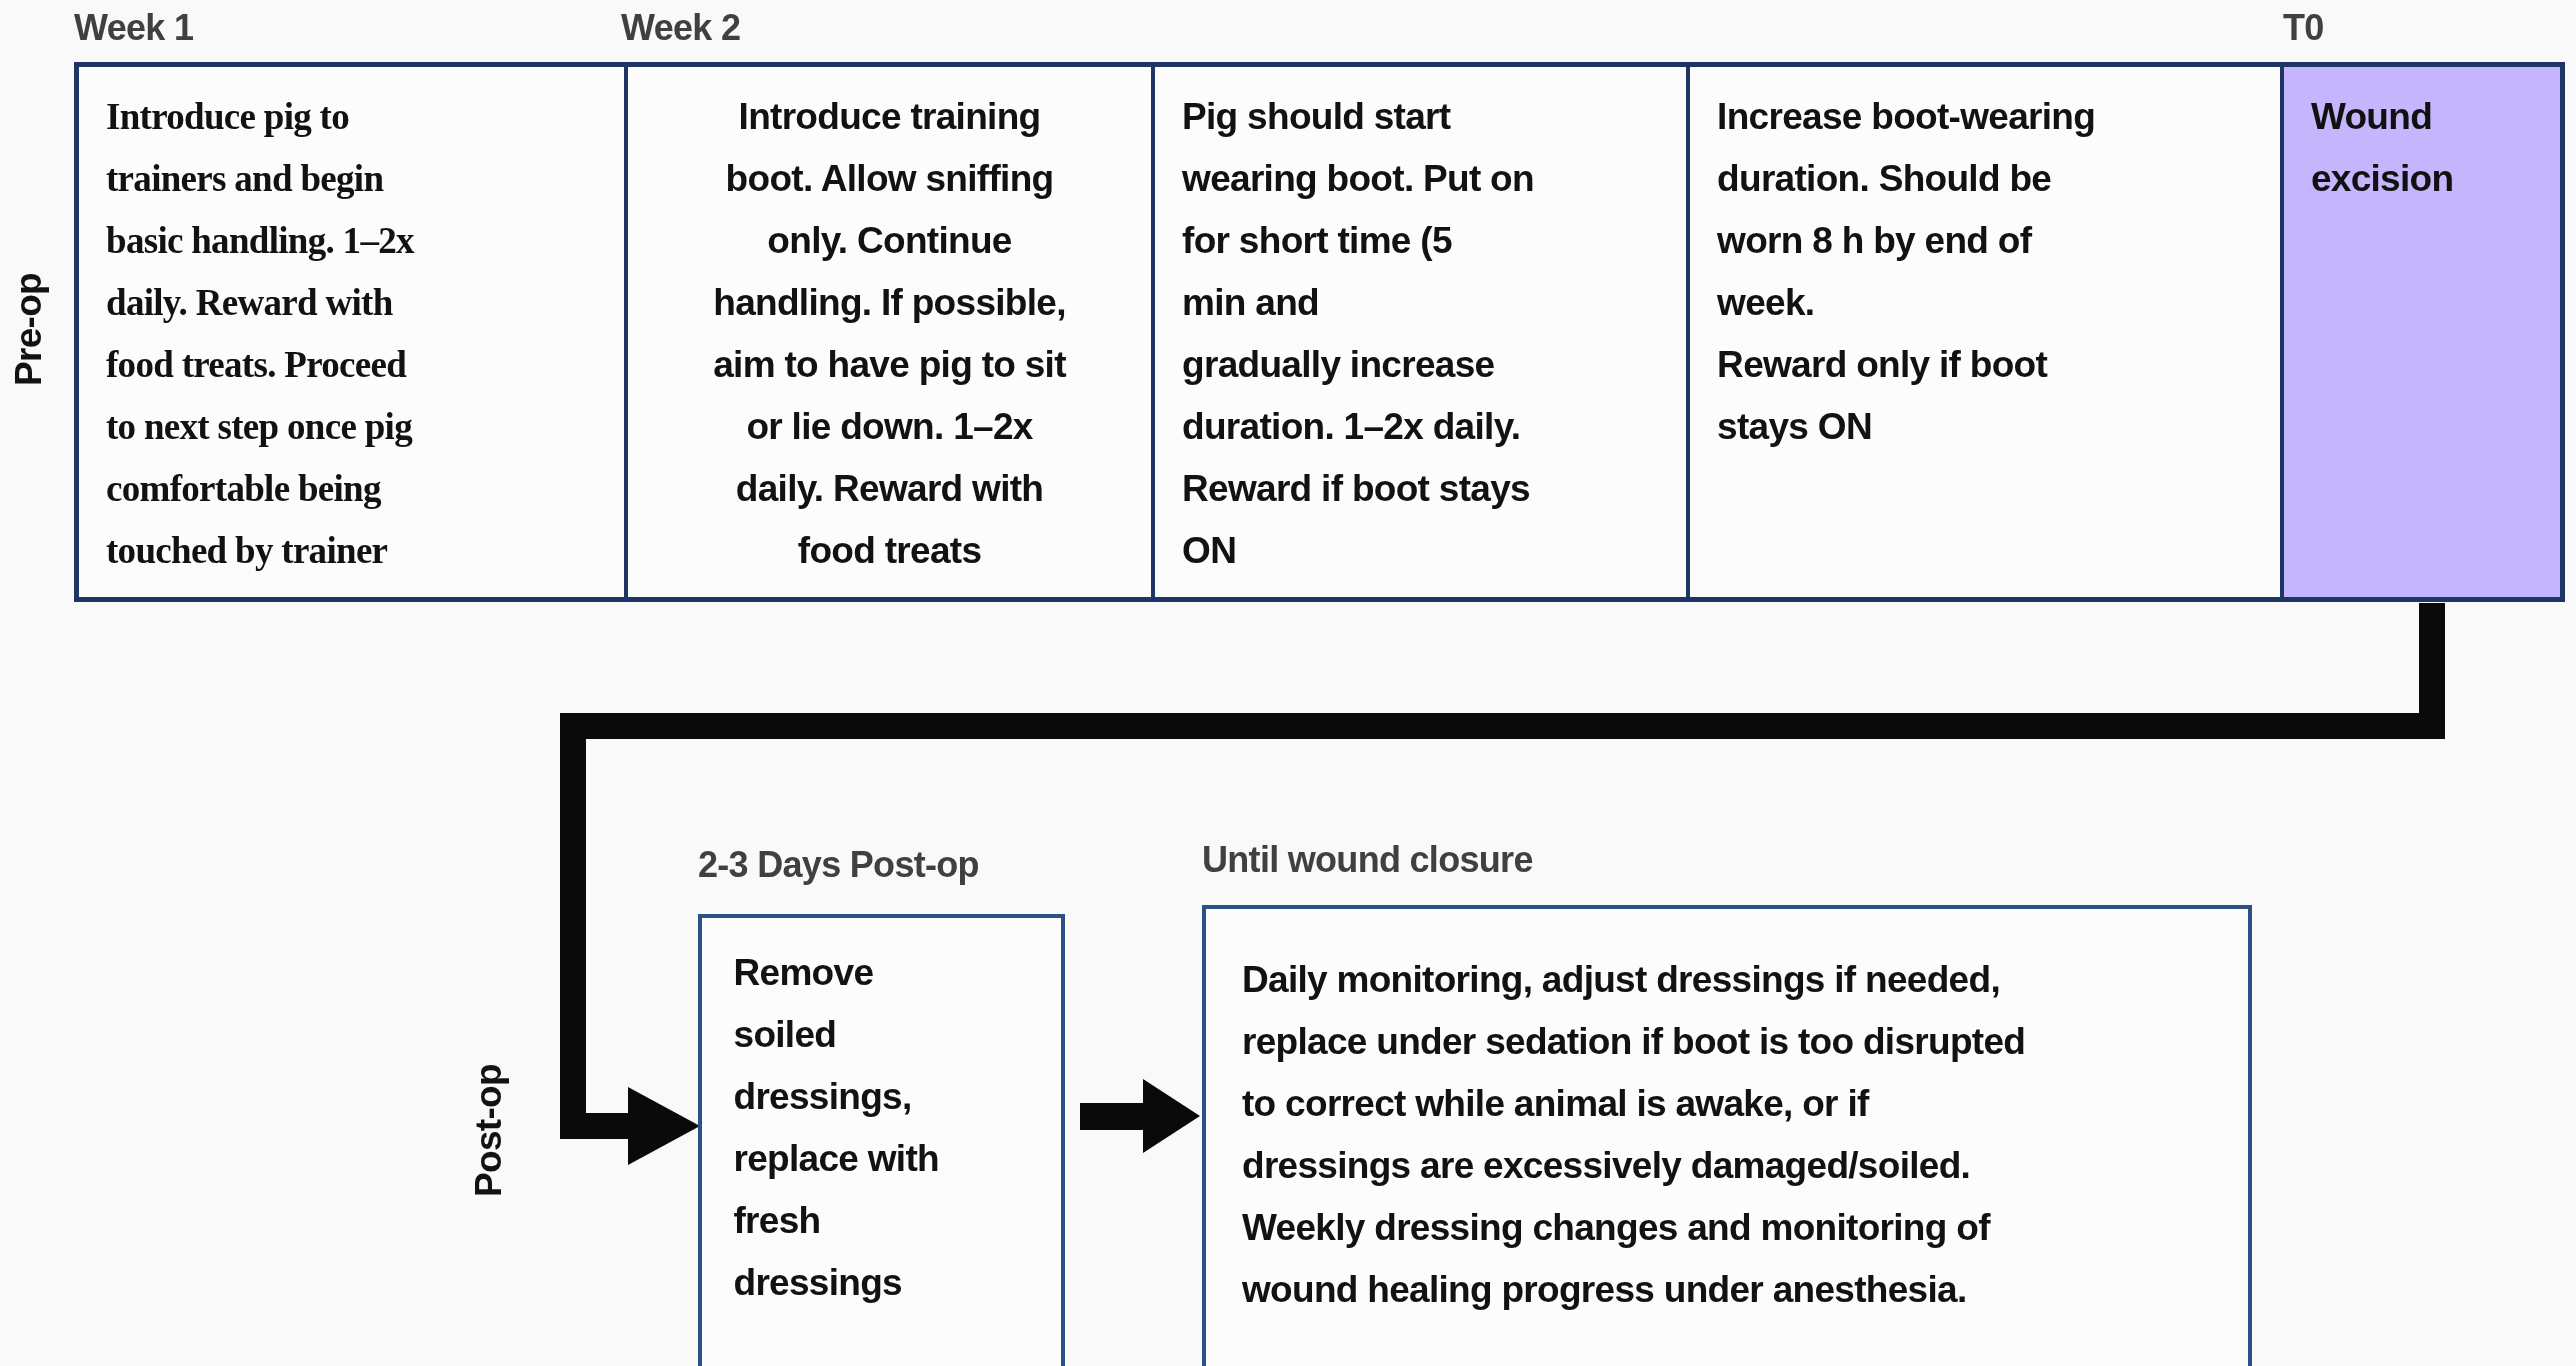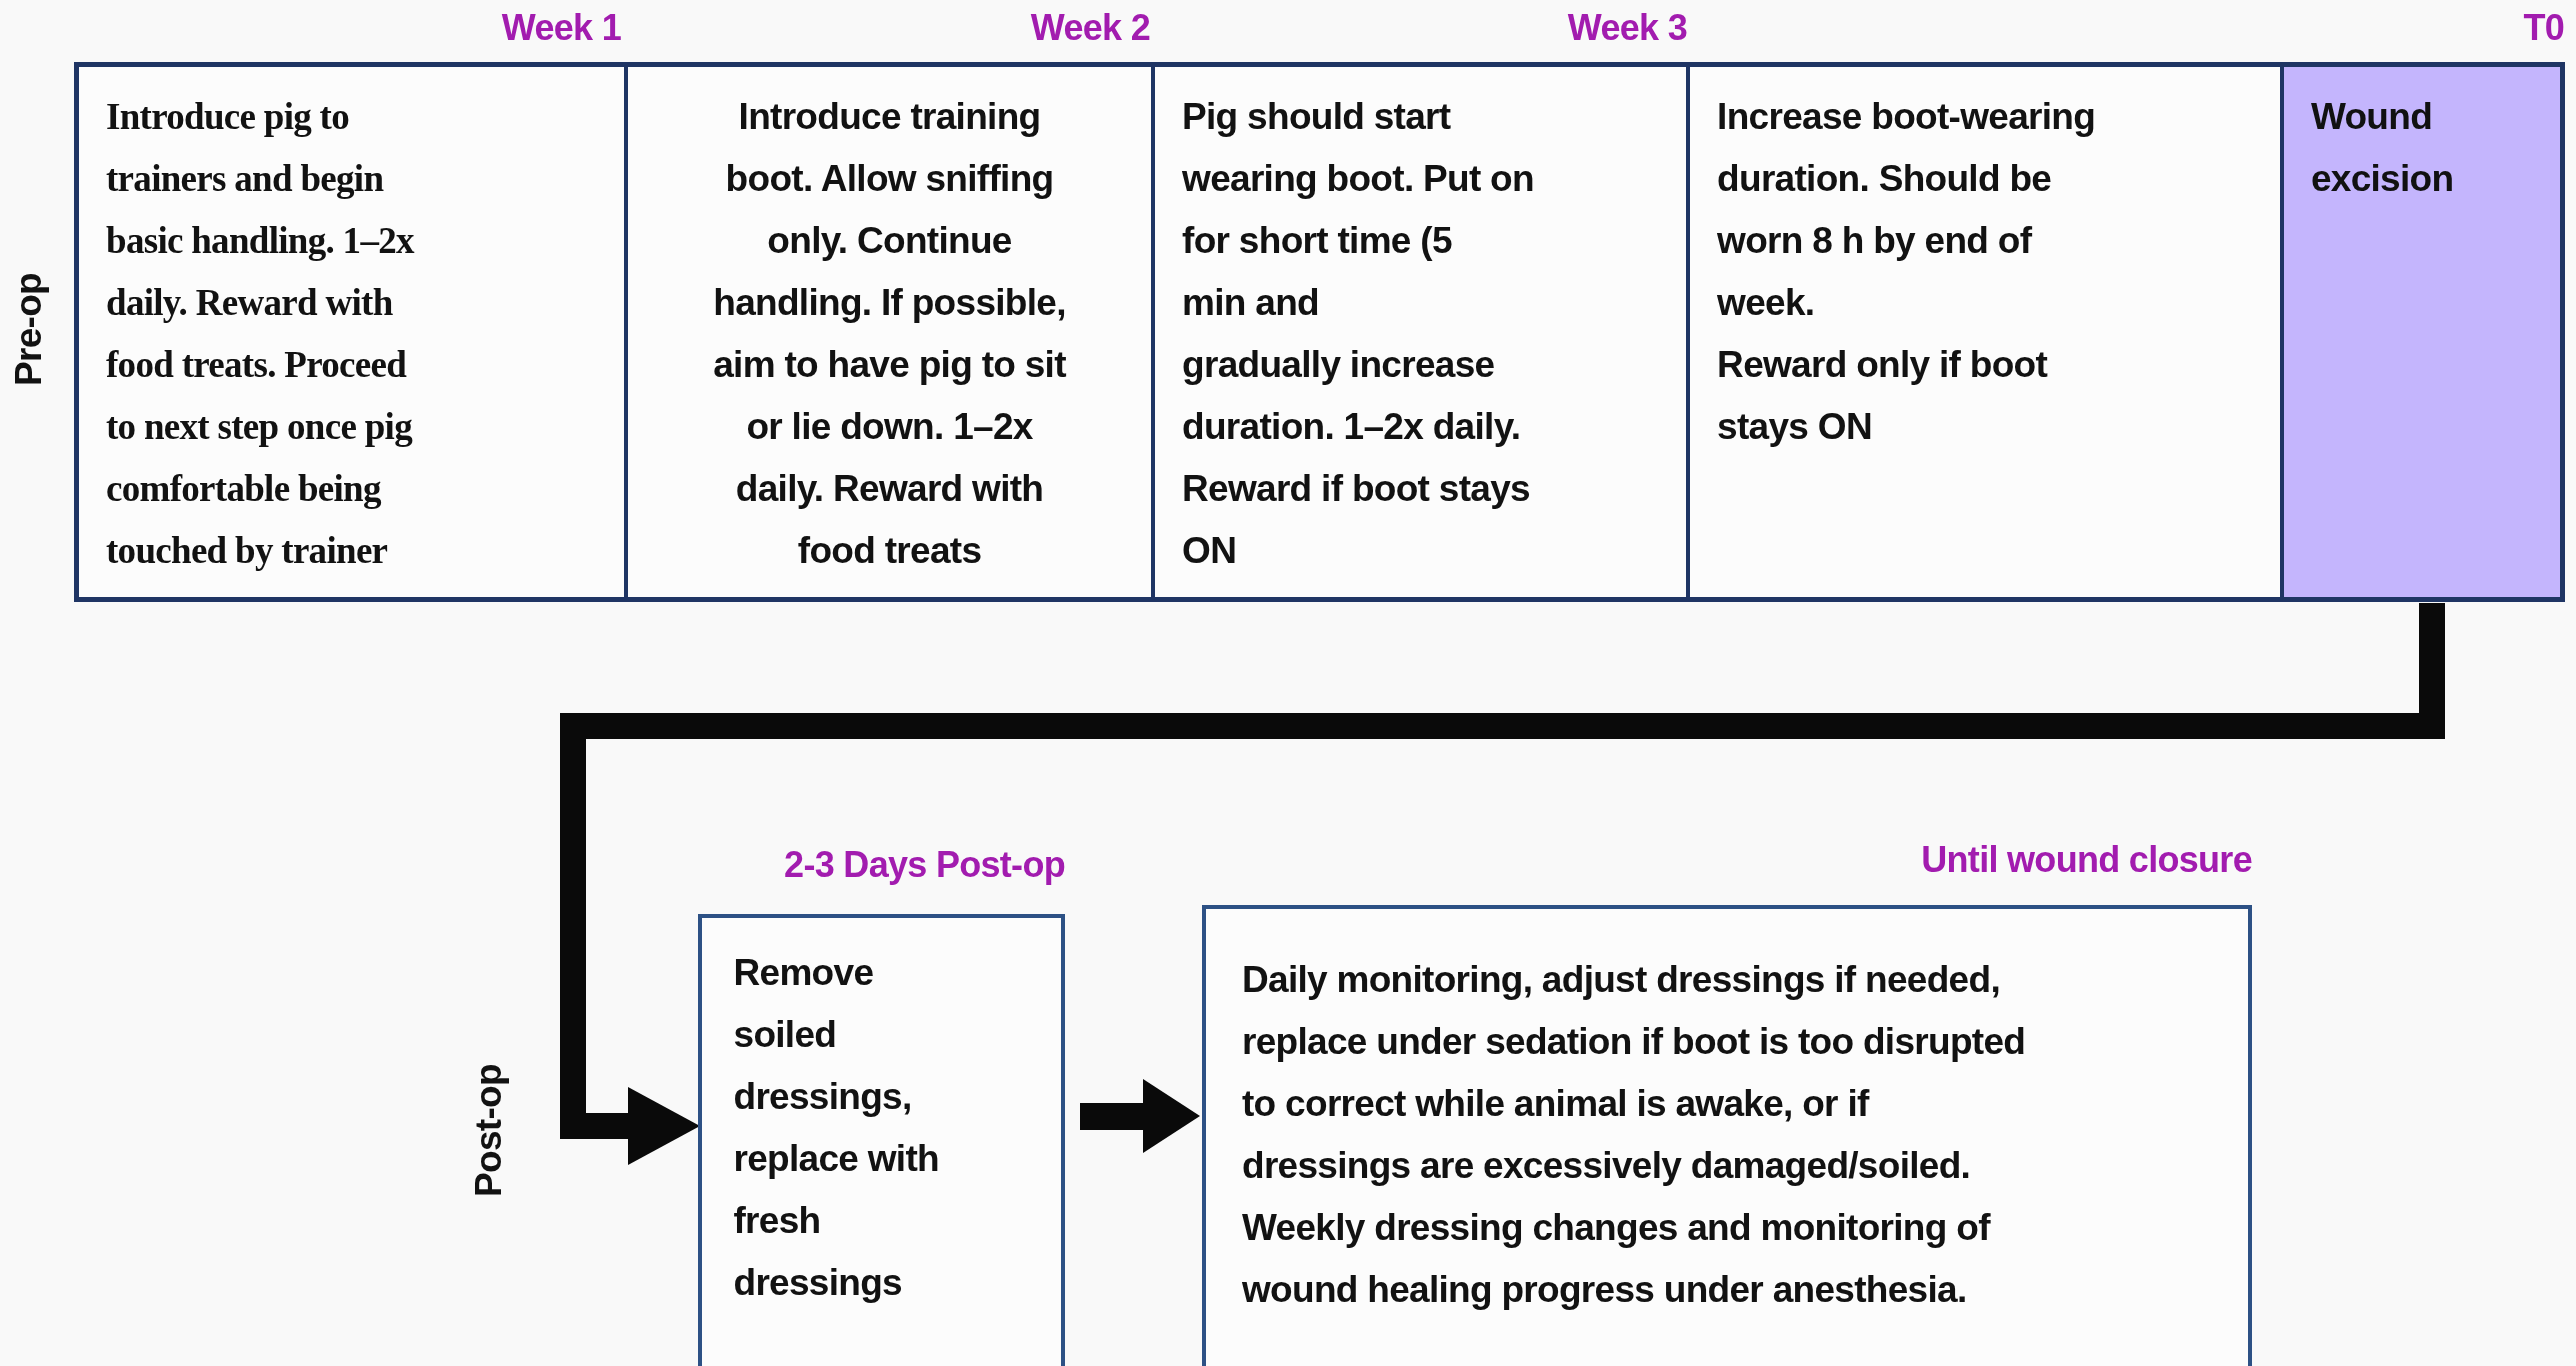--- a/index.html
+++ b/index.html
@@ -1,18 +1,18 @@
 <!DOCTYPE html>
 <html style="font-size:11.4px"><head>
 <meta charset="utf-8">
 <style>
   html,body{margin:0;padding:0;background:#f7f7f7;}
   #canvas{position:relative;width:2576px;height:1367px;background:#f9f9f9;overflow:hidden;
           font-family:"Liberation Sans", sans-serif;color:#121212;}
-  .hdr{position:absolute;font-size:36px;font-weight:700;letter-spacing:-0.7px;text-align:right;color:#a21caf;}
+  .hdr{position:absolute;font-size:36px;font-weight:700;letter-spacing:-0.7px;text-align:left;color:#404040;}
   
   #preop-table{position:absolute;left:74px;top:62px;width:2491px;height:540px;
                border:5.7px solid #1f3564;box-sizing:border-box;display:flex;background:#fcfcfc;}
   .cell{box-sizing:border-box;height:100%;padding:18.6px 27px;font-size:37px;font-weight:600;
         line-height:62px;letter-spacing:-0.7px;white-space:pre;background:#fcfcfc;}
   .cell + .cell{border-left:4.3px solid #1f3564;}
   .c1{width:547px;font-family:Liberation Serif, serif;} .c2{width:529px;text-align:center;} .c3{width:537px;} .c4{width:596px;} .c5{width:281px;}
   .cell.red{background:#c4b5fd;color:#111;}
   
   .side-label{position:absolute;width:215px;height:43px;line-height:43px;text-align:center;
@@ -24,21 +24,20 @@
   .pbox{position:absolute;border:4.3px solid #2d5185;box-sizing:border-box;background:#fcfcfc;
         font-size:37px;font-weight:600;line-height:62px;letter-spacing:-0.7px;white-space:pre;}
 </style>
 </head>
 <body>
 
 <div id="canvas">
 
   <div class="hdr" style="left:74px;top:7.2px;width:547px;">Week 1</div>
   <div class="hdr" style="left:621px;top:7.2px;width:529px;">Week 2</div>
-  <div class="hdr" style="left:1150px;top:7.2px;width:537px;">Week 3</div>
   <div class="hdr" style="left:2283px;top:7.2px;width:281px;">T0</div>
 
   <div class="side-label" style="left:-79px;top:308px;">Pre-op</div>
 
   <div id="preop-table">
     <div class="cell c1">Introduce pig to
 trainers and begin
 basic handling. 1–2x
 daily. Reward with
 food treats. Proceed

